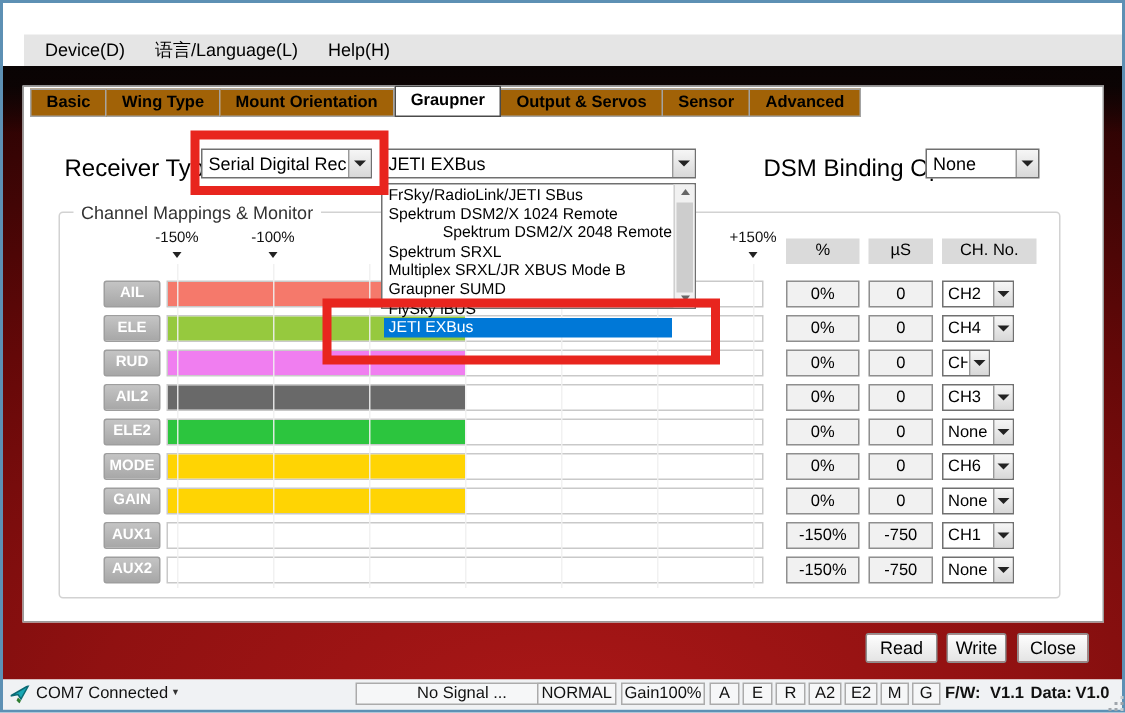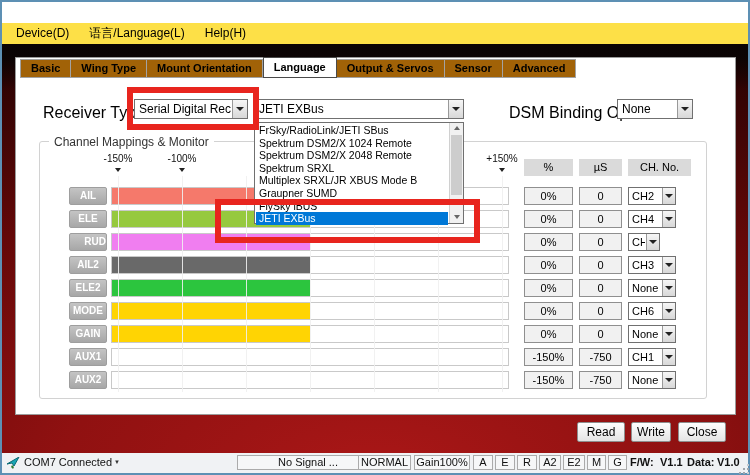--- a/index.html
+++ b/index.html
@@ -11,21 +11,21 @@
   
   .titlebar { position:absolute; left:2px; top:2px; right:2px; height:21px; background:#fff; }
   .app-icon { position:absolute; left:7px; top:3px; width:15px; height:15px; background:#1E6BD6;
     border-radius:2px; color:#fff; font-size:7px; font-weight:bold; text-align:center; line-height:15px; }
   .title-text { position:absolute; left:28px; top:0; line-height:21px; font-size:12px; color:#1c1c1c; }
   .win-controls { position:absolute; right:4px; top:0; height:21px; display:flex; }
   .win-btn { width:36px; height:21px; display:flex; align-items:center; justify-content:center;
     color:#444; font-size:12px; }
   .max-glyph { width:9px; height:9px; border:1px solid #555; }
   
-  .menubar { position:absolute; left:2px; top:23px; right:2px; height:21px; background:#fde047; display:flex; padding-left:4px; }
+  .menubar { position:absolute; left:16px; top:23px; right:2px; height:21px; background:#e5e5e5; display:flex; padding-left:4px; }
   .menu-item { padding:0 10px; line-height:21px; font-size:12px; color:#000; }
   
   .backdrop { position:absolute; left:2px; right:2px; top:44px; height:409px;
     background:
       linear-gradient(to bottom, rgba(8,4,4,0.96) 0px, rgba(8,4,4,0.9) 13px, rgba(8,4,4,0) 45px),
       radial-gradient(150% 130% at 50% 105%, #aa1717 0%, #901111 28%, #640808 55%, #2c0303 82%, #150101 100%);
   }
   
   .tabs { position:absolute; left:20px; top:57px; height:21px; display:flex; align-items:flex-end; z-index:6; }
   .tab { height:19px; padding:0 10px; background:#a16207; border:1px solid #A3A3A3; border-left-width:0;
@@ -63,21 +63,21 @@
   .ch-label { position:absolute; left:53px; width:38px; height:18px; border-radius:2px;
     background:linear-gradient(#C4C4C4,#A7A7A7); border:1px solid #9E9E9E; color:#fff;
     font-size:10px; font-weight:bold; text-align:center; line-height:16px; }
   .row-cell { position:absolute; left:95px; width:398px; height:18px; background:#fff; border:1px solid #C9C9C9; z-index:1; }
   .row-bar { position:absolute; left:0; top:0; bottom:0; }
   .val-box { position:absolute; height:18px; background:#F1F1F1; border:1px solid #8F8F8F;
     font-size:11px; color:#000; text-align:center; line-height:16px; }
   .col-head { position:absolute; top:101px; height:17px; background:#DADADA; font-size:11px; color:#000;
     text-align:center; line-height:17px; }
   
-  .dd-list { position:absolute; left:238px; top:64px; width:210px; height:102px; background:#fff;
+  .dd-list { position:absolute; left:238px; top:64px; width:210px; height:84px; background:#fff;
     border:1px solid #707070; z-index:50; }
   .dd-item { position:absolute; left:1px; right:15px; height:12.6px; font-size:10.5px; line-height:12.6px;
     padding-left:3px; color:#000; white-space:nowrap; overflow:hidden; }
   .dd-item.selected { background:#0078D7; color:#fff; }
   .dd-scroll { position:absolute; right:0; top:0; bottom:0; width:14px; background:#F1F1F1; border-left:1px solid #D0D0D0; }
   .dd-arrow { position:absolute; left:0; width:13px; height:12px; }
   .dd-arrow::after { content:""; position:absolute; left:50%; top:50%; margin:-2px 0 0 -3px;
     border:3px solid transparent; }
   .dd-arrow.up::after { border-bottom:4px solid #666; border-top:none; margin-top:-3px; }
   .dd-arrow.down::after { border-top:4px solid #666; border-bottom:none; }
@@ -172,21 +172,21 @@
         <div class="ch-label" style="top: 152px;">ELE</div>
         <div class="row-cell" style="top: 152px;">
           <div class="row-bar" style="width: 50%; background: rgb(150, 201, 62);"></div>
         </div>
         <div class="val-box" style="left: 508px; width: 49px; top: 152px;">0%</div>
         <div class="val-box" style="left: 563px; width: 43px; top: 152px;">0</div>
         <div class="combo small" style="left: 612px; width: 48px; top: 152px;">
           <div class="combo-text">CH4</div>
           <div class="combo-btn"></div>
         </div>
-        <div class="ch-label" style="top: 175px; text-align: right;">RUD</div>
+        <div class="ch-label" style="top: 175px;">RUD</div>
         <div class="row-cell" style="top: 175px;">
           <div class="row-bar" style="width: 50%; background: rgb(240, 126, 240);"></div>
         </div>
         <div class="val-box" style="left: 508px; width: 49px; top: 175px;">0%</div>
         <div class="val-box" style="left: 563px; width: 43px; top: 175px;">0</div>
         <div class="combo small" style="left: 612px; width: 32px; top: 175px;">
           <div class="combo-text">CH5</div>
           <div class="combo-btn"></div>
         </div>
         <div class="ch-label" style="top: 198px;">AIL2</div>
@@ -248,37 +248,37 @@
       </div>
 
     <div class="dd-list" id="dd-list">
       <div class="dd-scroll">
         <div class="dd-arrow up" style="top:0;"></div>
         <div class="dd-thumb"></div>
         <div class="dd-arrow down" style="bottom:0;"></div>
       </div>
     <div class="dd-item" style="top: 1px;">FrSky/RadioLink/JETI SBus</div>
         <div class="dd-item" style="top: 13.6px;">Spektrum DSM2/X 1024 Remote</div>
-        <div class="dd-item" style="top: 26.2px;">Spektrum DSM2/X 2048 Remote</div>
+        <div class="dd-item" style="top: 26.2px; text-align: right;">Spektrum DSM2/X 2048 Remote</div>
         <div class="dd-item" style="top: 38.8px;">Spektrum SRXL</div>
         <div class="dd-item" style="top: 51.4px;">Multiplex SRXL/JR XBUS Mode B</div>
         <div class="dd-item" style="top: 76.6px;">FlySky iBUS</div>
         <div class="dd-item" style="top: 64px;">Graupner SUMD</div>
         <div class="dd-item selected" style="top: 89.2px;">JETI EXBus</div>
       </div>
 
     <div class="red-box" style="left: 111px; top: 29px; width: 132px; height: 43px; border-color: rgb(232, 37, 30);"></div>
     <div class="red-box" style="left: 199px; top: 141px; width: 265px; height: 44px; border-color: rgb(232, 37, 30);"></div>
   </div>
 
   <div class="tabs" id="tabs">
       <div class="tab">Basic</div>
       <div class="tab">Wing Type</div>
       <div class="tab">Mount Orientation</div>
-      <div class="tab active">Language</div>
+      <div class="tab active">Graupner</div>
       <div class="tab">Output &amp; Servos</div>
       <div class="tab">Sensor</div>
       <div class="tab">Advanced</div>
     </div>
 
   <div class="action-btn" style="left:577px; width:48px;">Read</div>
   <div class="action-btn" style="left:631px; width:40px;">Write</div>
   <div class="action-btn" style="left:678px; width:48px;">Close</div>
 
   <div class="statusbar">

